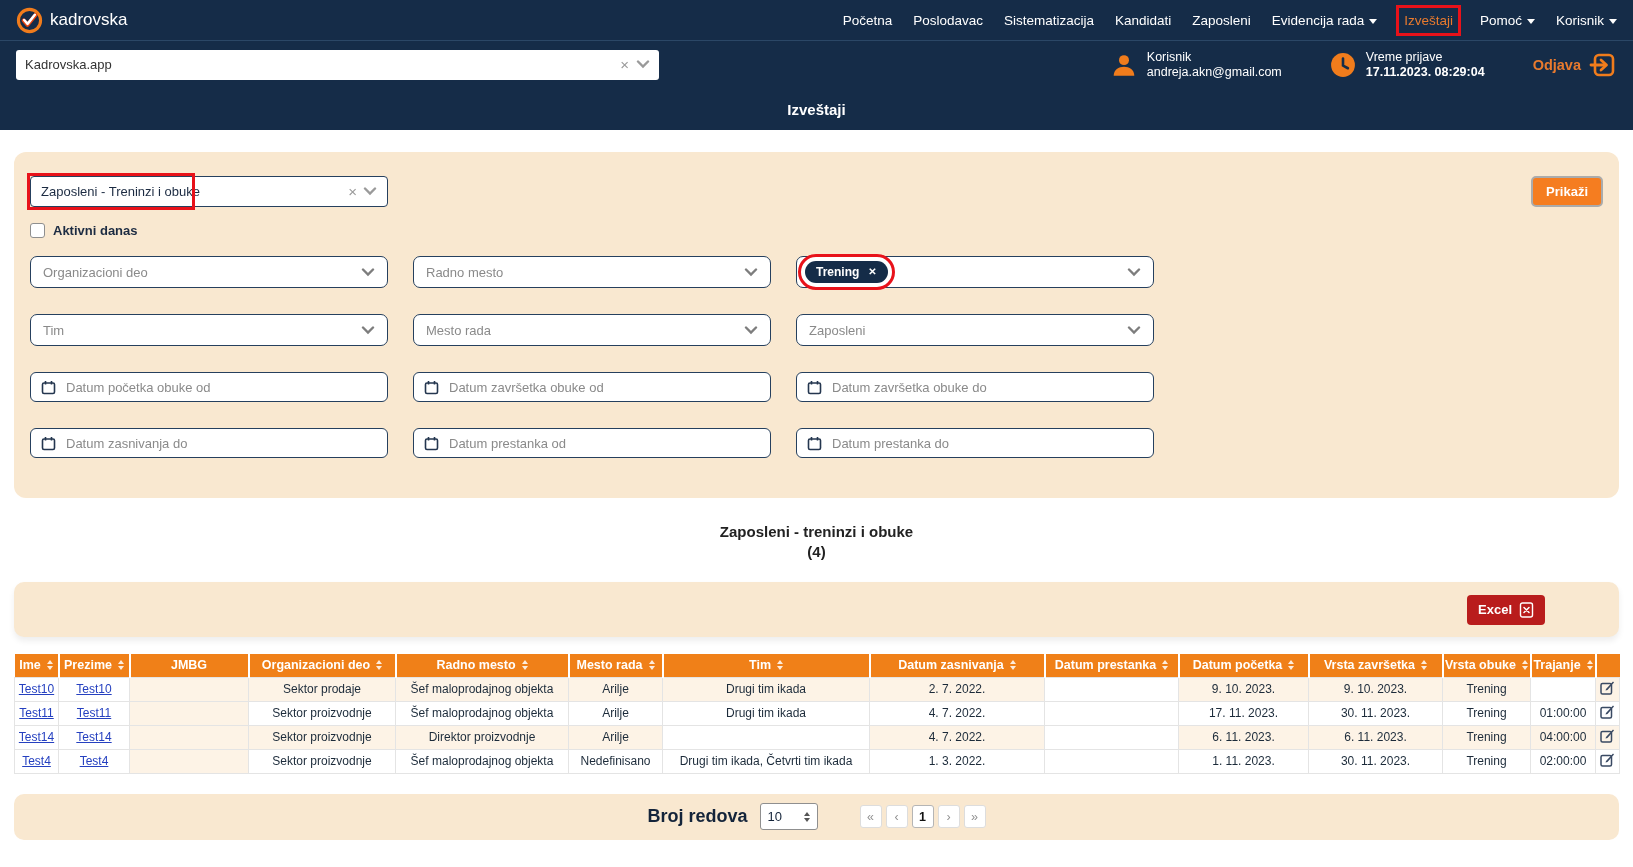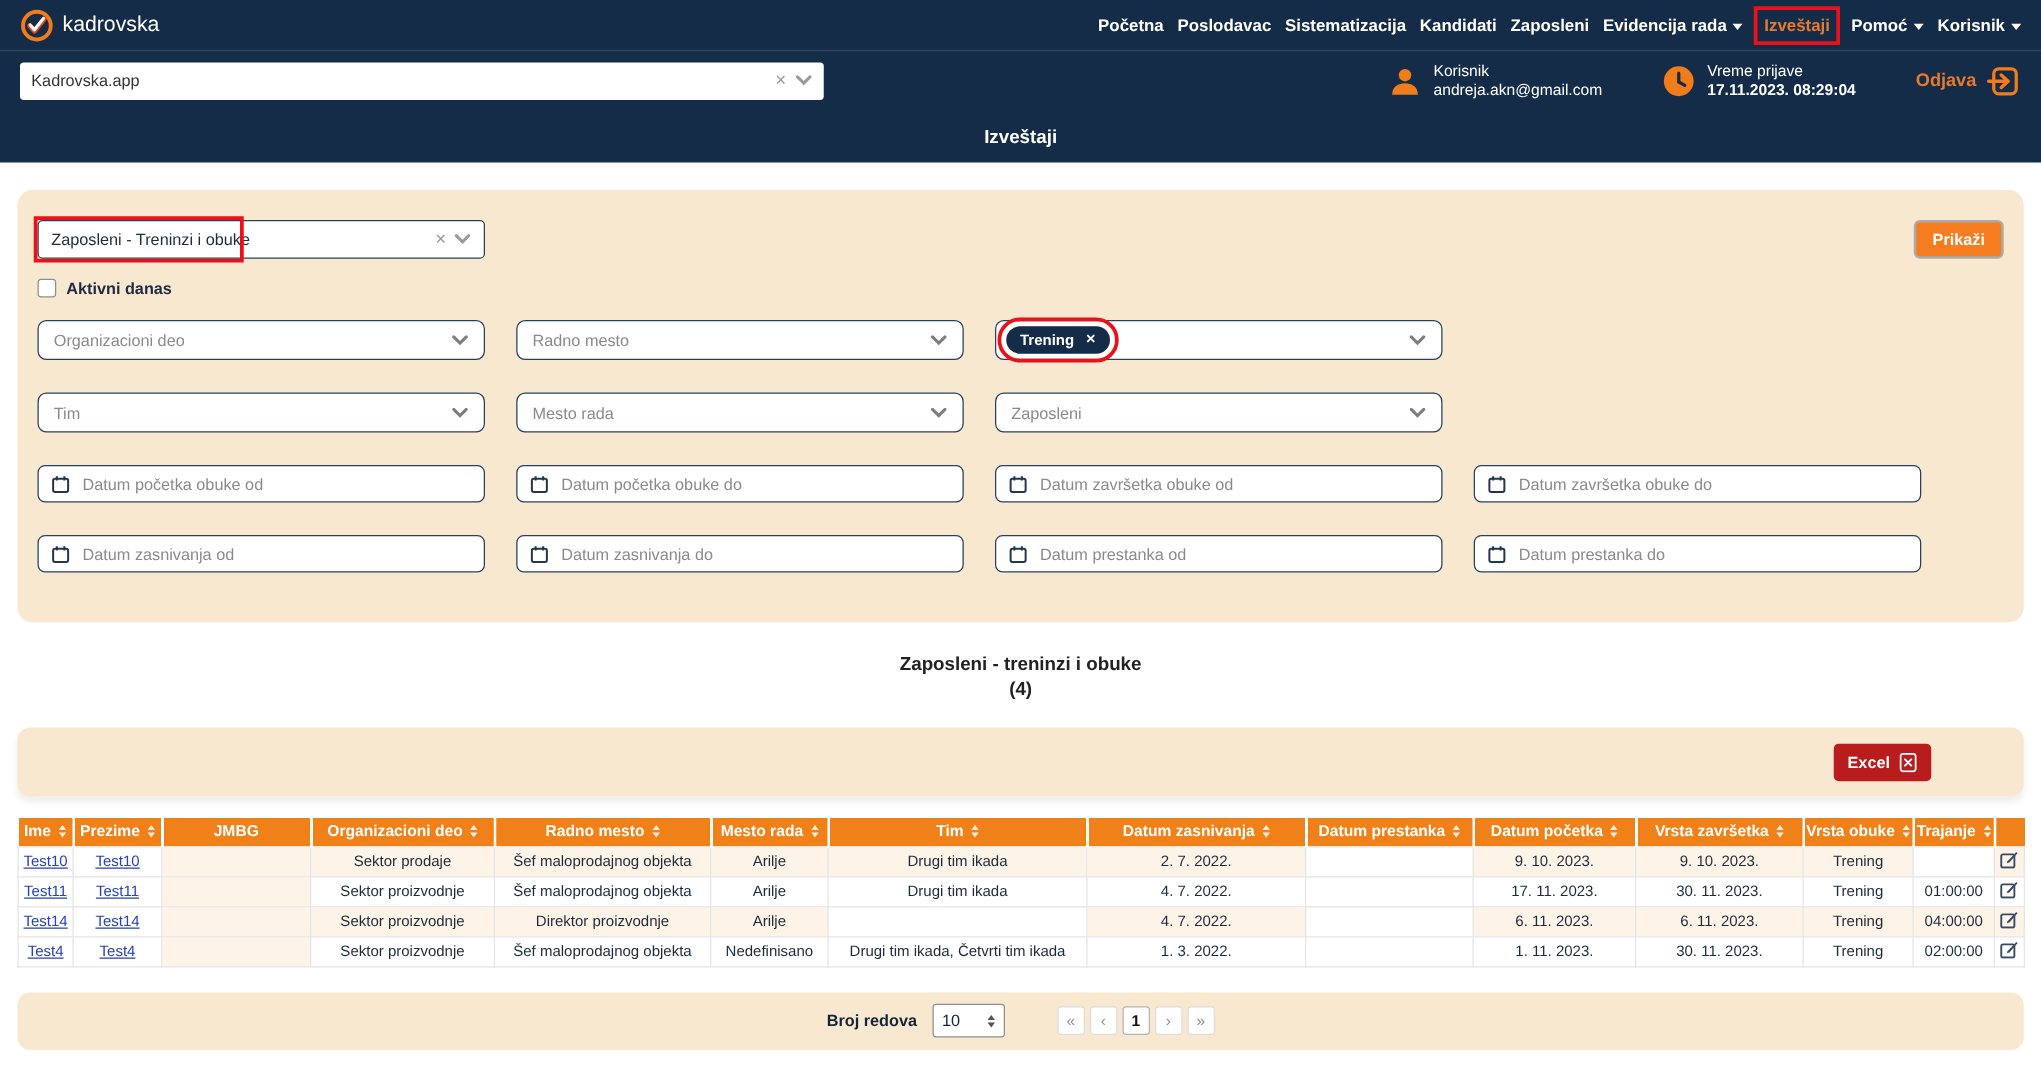--- a/index.html
+++ b/index.html
@@ -2,21 +2,21 @@
 <html><head>
 <meta charset="utf-8">
 <style>
   * { margin:0; padding:0; box-sizing:border-box; }
   html,body { background:#fff; }
   body { width:1633px; height:867px; font-family:"Liberation Sans", sans-serif; color:#1c2b42; position:relative; overflow:hidden; }
 
   
   .topbar { height:40px; background:#152c48; display:flex; align-items:center; padding:0 16px; }
   .brand { display:flex; align-items:center; gap:7px; color:#fff; font-size:17px; }
-  .menu { margin-left:auto; display:flex; gap:11px;font-weight:bold; }
+  .menu { margin-left:auto; display:flex; gap:21px; }
   .nav-item { color:#fff; font-size:13.5px; cursor:pointer; white-space:nowrap; display:flex; align-items:center; gap:5px; }
   .nav-item.active { color:#e87a2e; }
   .nav-item.annotated { outline:3px solid #e8121a; outline-offset:5px; margin:0 6px; }
   .caret { width:0; height:0; border-left:4px solid transparent; border-right:4px solid transparent; border-top:5px solid #fff; display:inline-block; margin-top:2px; }
 
   
   .subbar { height:48px; background:#152c48; border-top:1px solid #2b4766; display:flex; align-items:center; padding:0 16px; }
   .app-select { width:643px; height:27px; background:#fff; border-radius:3px; display:flex; align-items:center; padding:15px 9px; font-size:13px; color:#333; }
   .sel-icons { margin-left:auto; display:flex; align-items:center; gap:7px; }
   .clear-x { color:#9a9a9a; font-size:15px; line-height:1; cursor:pointer; }
@@ -65,21 +65,21 @@
   .sorticon i { width:0; height:0; border-left:3.5px solid transparent; border-right:3.5px solid transparent; display:block; }
   .sorticon .up { border-bottom:4px solid rgba(255,255,255,.85); }
   .sorticon .dn { border-top:4px solid rgba(255,255,255,.85); }
   tbody td { height:24px; border:1px solid #e4e4e4; font-size:12px; color:#1c2b3a; text-align:center; background:#fff; white-space:nowrap; overflow:hidden; padding:0 3px; }
   tbody td.cream { background:#fdf3e6; }
   tbody a { color:#2540c0; text-decoration:underline; cursor:pointer; }
   .editbtn { background:none; border:none; cursor:pointer; padding:0; display:inline-flex; align-items:center; }
 
   
   .pager { margin:20px 14px 0; height:46px; background:#f9e8d0; border-radius:10px; display:flex; align-items:center; justify-content:center; }
-  .pager .lbl { font-weight:bold; font-size:13px; color:#14243a; margin-right:12px; }
+  .pager .lbl { font-weight:bold; font-size:18px; color:#14243a; margin-right:12px; }
   .rows-select { width:58px; height:27px; background:#fff; border:1px solid #8f8f8f; border-radius:3px; display:flex; align-items:center; justify-content:space-between; padding:0 7px; font-size:13px; color:#14243a; cursor:pointer; }
   .spin { display:inline-flex; flex-direction:column; gap:2px; }
   .spin i { width:0; height:0; border-left:3.5px solid transparent; border-right:3.5px solid transparent; display:block; }
   .spin .up { border-bottom:4px solid #555; }
   .spin .dn { border-top:4px solid #555; }
   .pages { display:flex; gap:4px; margin-left:42px; }
   .pbtn { min-width:22px; height:23px; background:#fff; border:1px solid #ddd; border-radius:3px; display:flex; align-items:center; justify-content:center; font-size:12.5px; color:#8f8f8f; cursor:pointer; padding:0 5px; }
   .pbtn.active { border-color:#b5b5b5; color:#111; font-weight:bold; }
 </style>
 </head>
@@ -234,45 +234,31 @@
           <rect x="1.5" y="3" width="12" height="10.5" rx="1.5" fill="none" stroke="#24364f" stroke-width="1.6"></rect>
           <path d="M4.5 1 v3.4 M10.5 1 v3.4" stroke="#24364f" stroke-width="1.6"></path>
         </svg>
         <span>Datum početka obuke od</span>
       </div>
       <div class="dfield">
         <svg width="15" height="15">
           <rect x="1.5" y="3" width="12" height="10.5" rx="1.5" fill="none" stroke="#24364f" stroke-width="1.6"></rect>
           <path d="M4.5 1 v3.4 M10.5 1 v3.4" stroke="#24364f" stroke-width="1.6"></path>
         </svg>
-        <span>Datum početka obuke do</span>
+        <span>Datum završetka obuke od</span>
       </div>
       <div class="dfield">
         <svg width="15" height="15">
           <rect x="1.5" y="3" width="12" height="10.5" rx="1.5" fill="none" stroke="#24364f" stroke-width="1.6"></rect>
           <path d="M4.5 1 v3.4 M10.5 1 v3.4" stroke="#24364f" stroke-width="1.6"></path>
         </svg>
-        <span>Datum završetka obuke od</span>
-      </div>
-      <div class="dfield">
-        <svg width="15" height="15">
-          <rect x="1.5" y="3" width="12" height="10.5" rx="1.5" fill="none" stroke="#24364f" stroke-width="1.6"></rect>
-          <path d="M4.5 1 v3.4 M10.5 1 v3.4" stroke="#24364f" stroke-width="1.6"></path>
-        </svg>
         <span>Datum završetka obuke do</span>
       </div>
     </div>
   <div class="fgrid">
-      <div class="dfield">
-        <svg width="15" height="15">
-          <rect x="1.5" y="3" width="12" height="10.5" rx="1.5" fill="none" stroke="#24364f" stroke-width="1.6"></rect>
-          <path d="M4.5 1 v3.4 M10.5 1 v3.4" stroke="#24364f" stroke-width="1.6"></path>
-        </svg>
-        <span>Datum zasnivanja od</span>
-      </div>
       <div class="dfield">
         <svg width="15" height="15">
           <rect x="1.5" y="3" width="12" height="10.5" rx="1.5" fill="none" stroke="#24364f" stroke-width="1.6"></rect>
           <path d="M4.5 1 v3.4 M10.5 1 v3.4" stroke="#24364f" stroke-width="1.6"></path>
         </svg>
         <span>Datum zasnivanja do</span>
       </div>
       <div class="dfield">
         <svg width="15" height="15">
           <rect x="1.5" y="3" width="12" height="10.5" rx="1.5" fill="none" stroke="#24364f" stroke-width="1.6"></rect>

